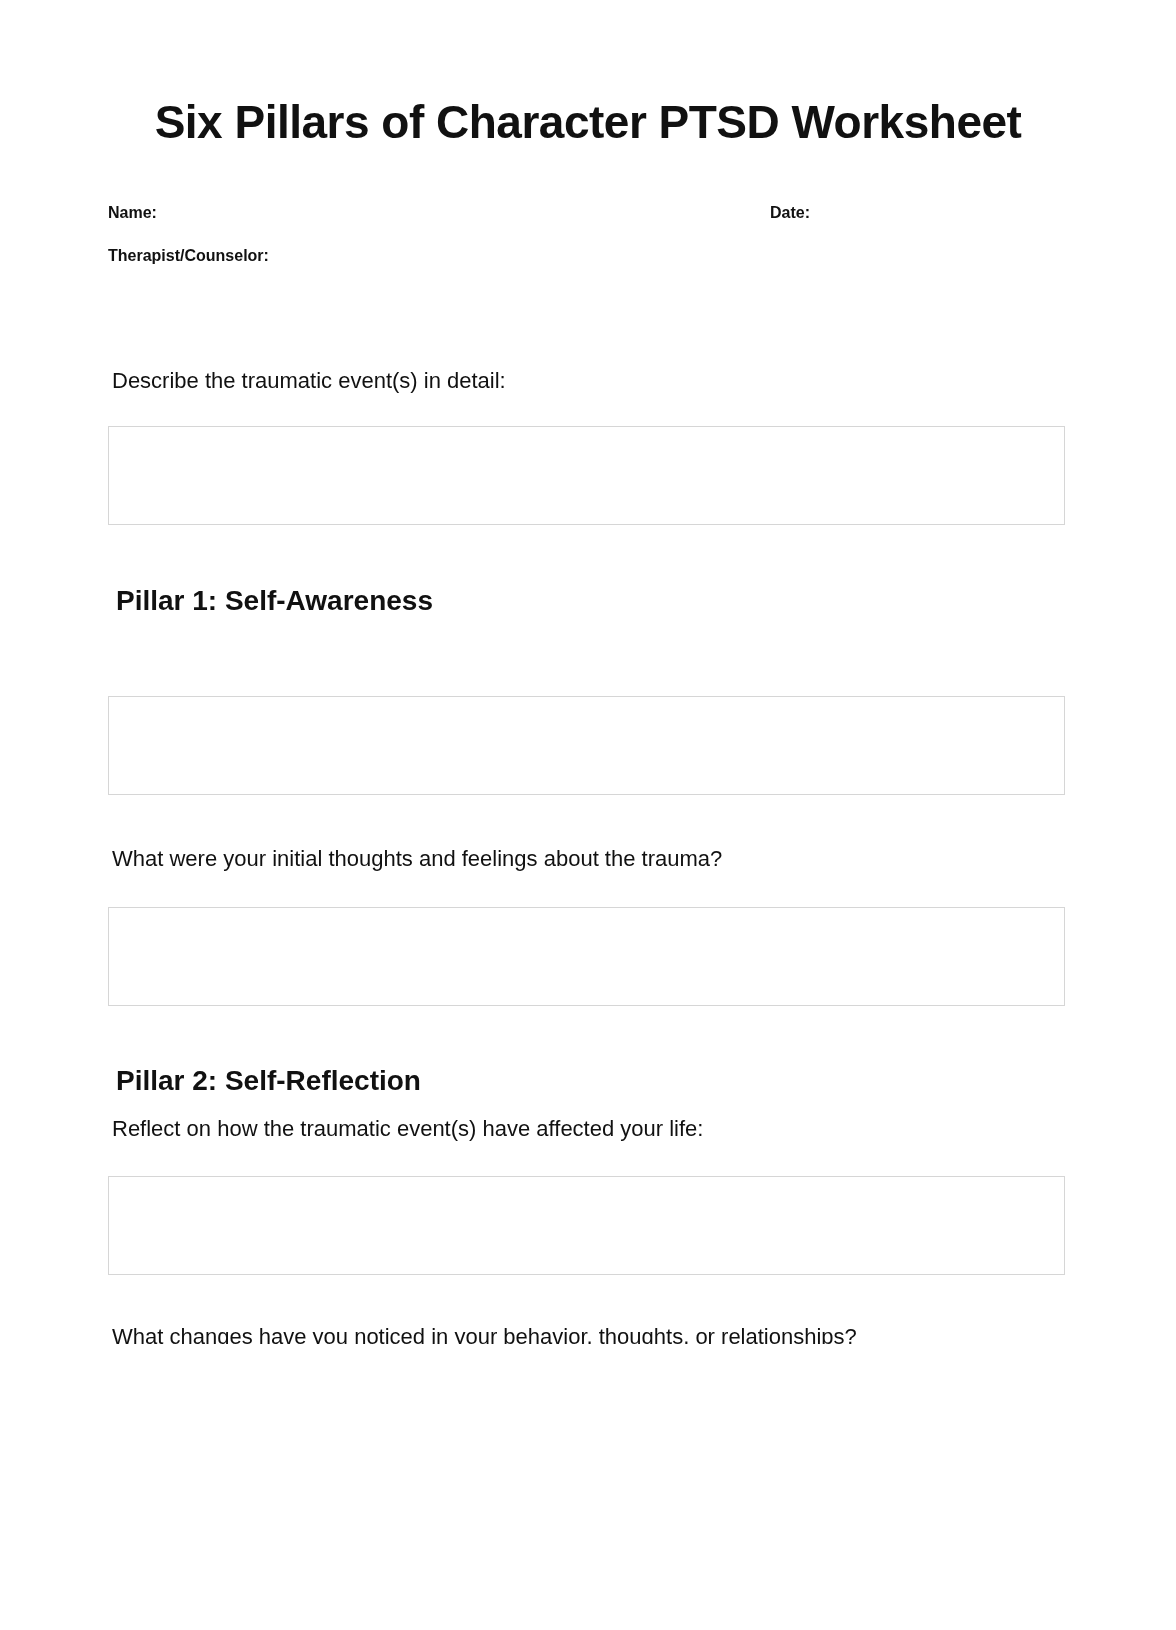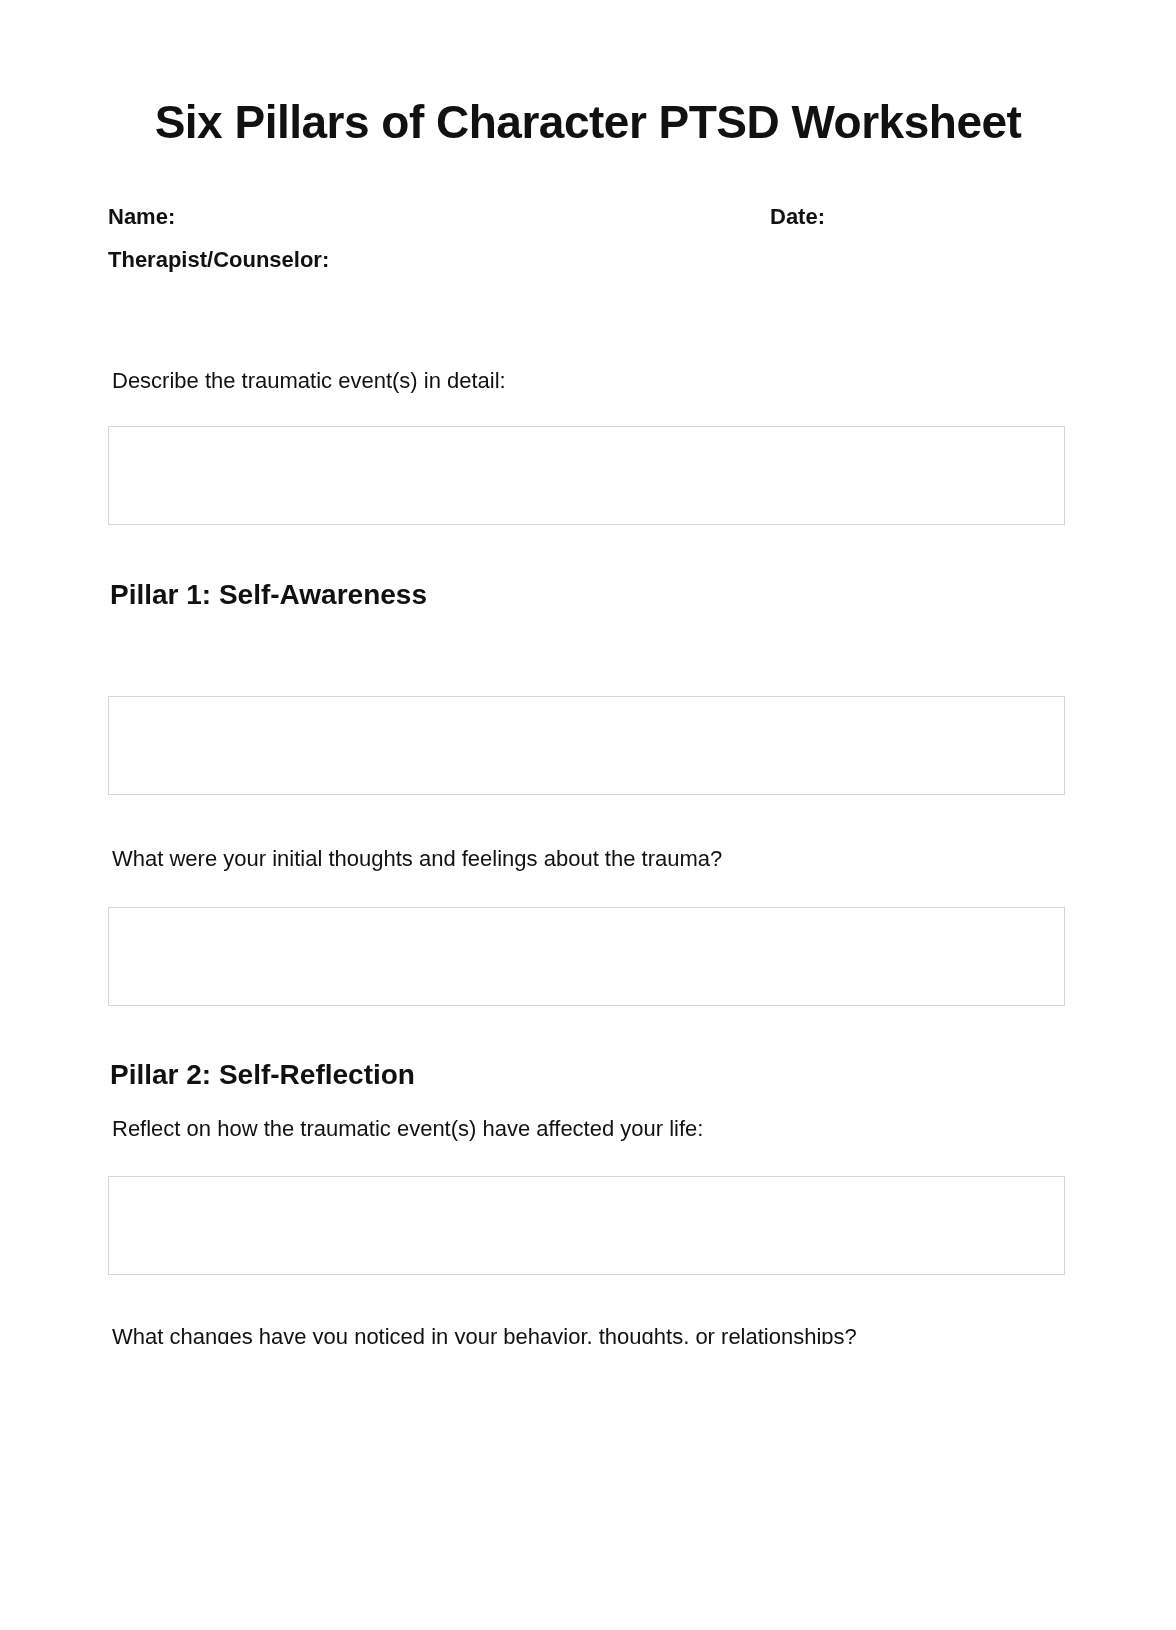--- a/index.html
+++ b/index.html
@@ -30,38 +30,38 @@
     margin: 0;
     text-align: center;
     font-size: 46px;
     font-weight: 700;
     line-height: 1.1;
     letter-spacing: -0.5px;
   }
   .field-label {
     position: absolute;
     margin: 0;
-    font-size: 22px;
+    font-size: 16px;
     font-weight: 700;
     line-height: 1.15;
     white-space: nowrap;
   }
   .prompt {
     position: absolute;
     left: 108px;
     margin: 4px;
     font-size: 22px;
     font-weight: 400;
     line-height: 1.15;
     white-space: nowrap;
   }
   .pillar-heading {
     position: absolute;
     left: 108px;
-    margin: 2px;
+    margin: 8px;
     font-size: 28px;
     font-weight: 700;
     line-height: 1.15;
     white-space: nowrap;
   }
   .answer-box {
     position: absolute;
     left: 108px;
     width: 957px;
     height: 99px;

